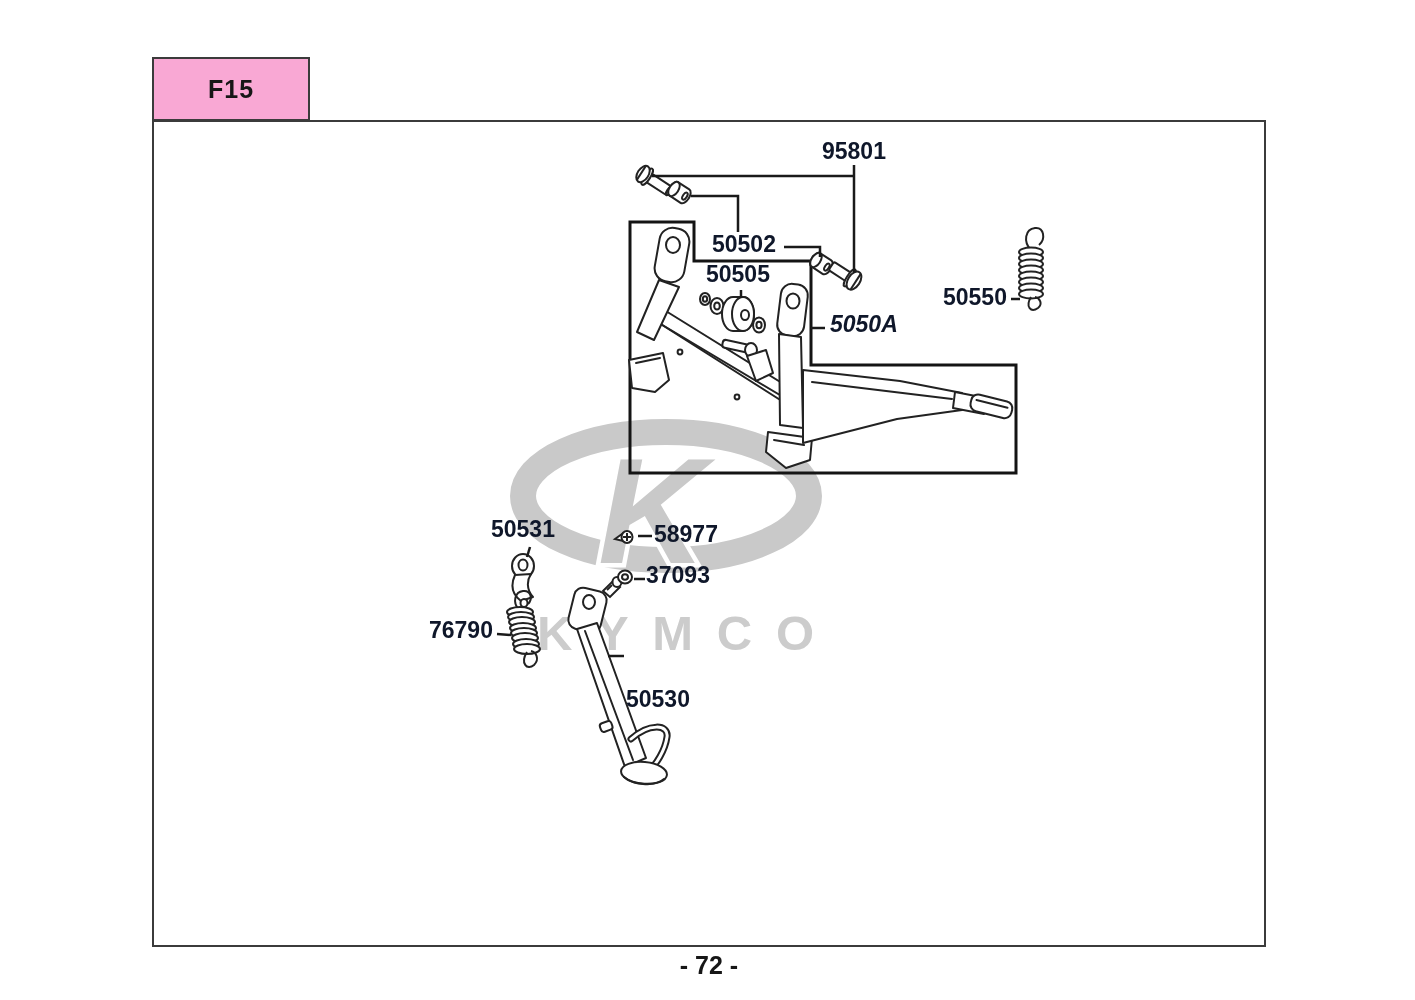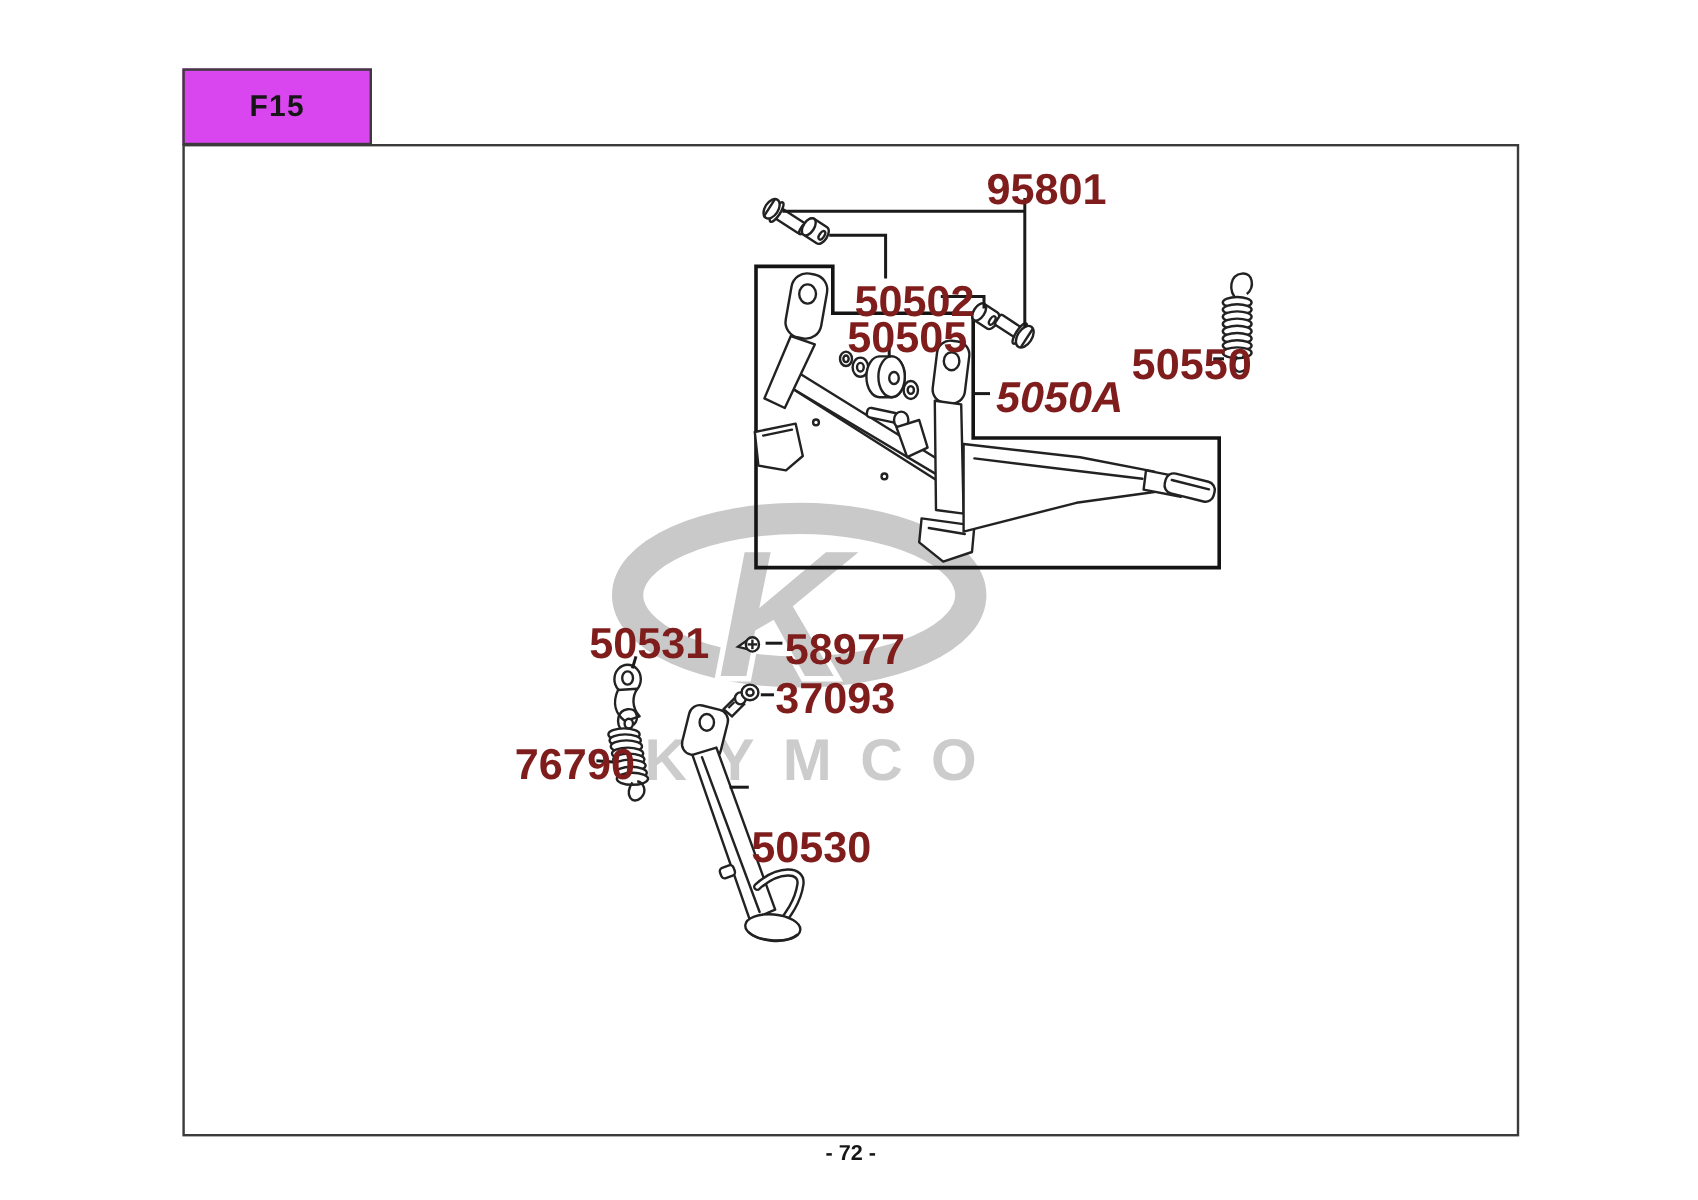--- a/index.html
+++ b/index.html
@@ -1,31 +1,31 @@
 <!DOCTYPE html>
 <html><head>
 <meta charset="utf-8">
 <style>
   html,body{margin:0;padding:0;background:#ffffff;}
   .page{position:relative;width:1415px;height:1000px;background:#ffffff;overflow:hidden;
         font-family:"Liberation Sans",sans-serif;color:#161616;}
   .code-box{position:absolute;left:152px;top:57px;width:158px;height:64px;
-            border:2px solid #3b3b3b;box-sizing:border-box;background:#d946ef;
+            border:2px solid #3b3b3b;box-sizing:border-box;background:#f9a8d4;
             display:flex;align-items:center;justify-content:center;}
   .code-box span{font-size:25px;font-weight:bold;letter-spacing:1px;}
   .doc-title{position:absolute;left:361px;top:76px;font-size:25px;font-weight:bold;
              white-space:pre;letter-spacing:0.5px;}
   .main-frame{position:absolute;left:152px;top:120px;width:1114px;height:827px;
               border:2px solid #3b3b3b;box-sizing:border-box;background:transparent;}
   .diagram-svg{position:absolute;left:0;top:0;width:1415px;height:1000px;}
   .diagram-svg text{font-family:"Liberation Sans",sans-serif;}
-  .part-label{position:absolute;font-size:36px;font-weight:bold;line-height:1;
-              letter-spacing:0px;color:#7f1d1d;}
+  .part-label{position:absolute;font-size:23px;font-weight:bold;line-height:1;
+              letter-spacing:0px;color:#0f172a;}
   .page-num{position:absolute;left:152px;top:951px;width:1114px;text-align:center;
-            font-size:18px;font-weight:bold;}
+            font-size:25px;font-weight:bold;}
 </style>
 </head>
 <body>
 
 <div class="page">
 
   <div class="code-box">
     <span>F15</span>
   </div>
 

